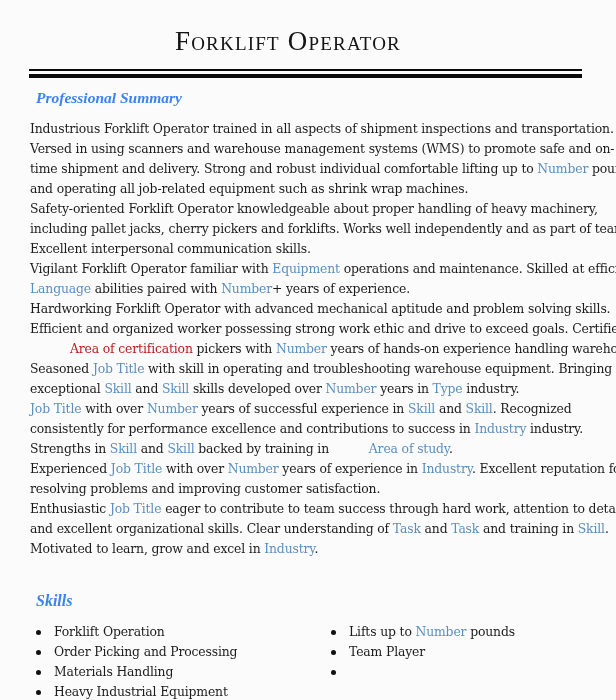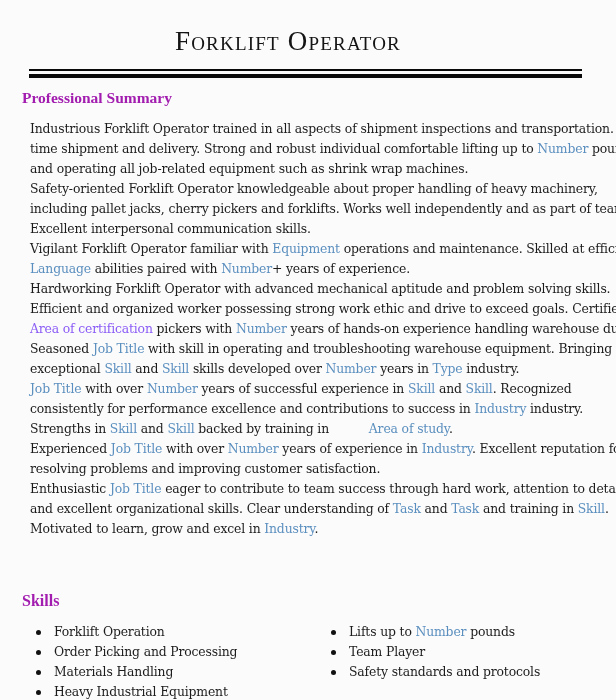--- a/index.html
+++ b/index.html
@@ -15,25 +15,26 @@
     text-align: center;
     font-family: "Liberation Serif", serif;
     font-variant: small-caps;
     font-size: 27px;
     letter-spacing: 1.2px;
     color: #141414;
   }
   .rule-thin { position: absolute; left: 29px; width: 553px; top: 69px; height: 2px; background: #0a0a0a; }
   .rule-thick { position: absolute; left: 29px; width: 553px; top: 74px; height: 4px; background: #0a0a0a; }
   .section-heading {
-    position: absolute; left: 22px;
+    position: absolute; left: 36px;
     font-family: "Liberation Serif", serif;
     font-weight: bold;
     font-size: 15.5px;
-    color: #a21caf;
+    color: #3b82f6;
+    font-style: italic;
   }
   #h-summary { top: 89px; }
   #h-skills { top: 592px; font-size: 16px; }
   .summary {
     position: absolute; left: 30px; top: 119px; width: 580px;
     font-size: 12.4px; line-height: 20px;
     letter-spacing: -0.15px;
   }
   .summary .line { white-space: nowrap; height: 20px; }
   .ph { color: #5b8fbf; }
@@ -52,30 +53,31 @@
 </head>
 <body>
 
 <div class="title">Forklift Operator</div>
 <div class="rule-thin"></div>
 <div class="rule-thick"></div>
 
 <div class="section-heading" id="h-summary">Professional Summary</div>
 <div class="summary" id="summary-body">
     <div class="line"><span>Industrious Forklift Operator trained in all aspects of shipment inspections and transportation.</span></div>
+    <div class="line"><span>Versed in using scanners and warehouse management systems (WMS) to promote safe and on-</span></div>
     <div class="line"><span>time shipment and delivery. Strong and robust individual comfortable lifting up to </span><span class="ph" style="color: rgb(91, 143, 191);">Number</span><span> pounds</span></div>
     <div class="line"><span>and operating all job-related equipment such as shrink wrap machines.</span></div>
     <div class="line"><span>Safety-oriented Forklift Operator knowledgeable about proper handling of heavy machinery,</span></div>
     <div class="line"><span>including pallet jacks, cherry pickers and forklifts. Works well independently and as part of team.</span></div>
     <div class="line"><span>Excellent interpersonal communication skills.</span></div>
     <div class="line"><span>Vigilant Forklift Operator familiar with </span><span class="ph" style="color: rgb(91, 143, 191);">Equipment</span><span> operations and maintenance. Skilled at efficiently</span></div>
     <div class="line"><span class="ph" style="color: rgb(91, 143, 191);">Language</span><span> abilities paired with </span><span class="ph" style="color: rgb(91, 143, 191);">Number</span><span>+ years of experience.</span></div>
     <div class="line"><span>Hardworking Forklift Operator with advanced mechanical aptitude and problem solving skills.</span></div>
     <div class="line"><span>Efficient and organized worker possessing strong work ethic and drive to exceed goals. Certified in</span></div>
-    <div class="line"><span class="ph" style="color: #8b5cf6;">Area of certification</span><span> pickers with </span><span class="ph" style="color: rgb(91, 143, 191);">Number</span><span> years of hands-on experience handling warehouse duties.</span></div>
+    <div class="line"><span class="ph" style="color: #b91c1c; margin-left: 40px;">Area of certification</span><span> pickers with </span><span class="ph" style="color: rgb(91, 143, 191);">Number</span><span> years of hands-on experience handling warehouse duties.</span></div>
     <div class="line"><span>Seasoned </span><span class="ph" style="color: rgb(91, 143, 191);">Job Title</span><span> with skill in operating and troubleshooting warehouse equipment. Bringing</span></div>
     <div class="line"><span>exceptional </span><span class="ph" style="color: rgb(91, 143, 191);">Skill</span><span> and </span><span class="ph" style="color: rgb(91, 143, 191);">Skill</span><span> skills developed over </span><span class="ph" style="color: rgb(91, 143, 191);">Number</span><span> years in </span><span class="ph" style="color: rgb(91, 143, 191);">Type</span><span> industry.</span></div>
     <div class="line"><span class="ph" style="color: rgb(91, 143, 191);">Job Title</span><span> with over </span><span class="ph" style="color: rgb(91, 143, 191);">Number</span><span> years of successful experience in </span><span class="ph" style="color: rgb(91, 143, 191);">Skill</span><span> and </span><span class="ph" style="color: rgb(91, 143, 191);">Skill</span><span>. Recognized</span></div>
     <div class="line"><span>consistently for performance excellence and contributions to success in </span><span class="ph" style="color: rgb(91, 143, 191);">Industry</span><span> industry.</span></div>
     <div class="line"><span>Strengths in </span><span class="ph" style="color: rgb(91, 143, 191);">Skill</span><span> and </span><span class="ph" style="color: rgb(91, 143, 191);">Skill</span><span> backed by training in </span><span class="ph" style="color: rgb(91, 143, 191); margin-left: 36px;">Area of study</span><span>.</span></div>
     <div class="line"><span>Experienced </span><span class="ph" style="color: rgb(91, 143, 191);">Job Title</span><span> with over </span><span class="ph" style="color: rgb(91, 143, 191);">Number</span><span> years of experience in </span><span class="ph" style="color: rgb(91, 143, 191);">Industry</span><span>. Excellent reputation for</span></div>
     <div class="line"><span>resolving problems and improving customer satisfaction.</span></div>
     <div class="line"><span>Enthusiastic </span><span class="ph" style="color: rgb(91, 143, 191);">Job Title</span><span> eager to contribute to team success through hard work, attention to detail</span></div>
     <div class="line"><span>and excellent organizational skills. Clear understanding of </span><span class="ph" style="color: rgb(91, 143, 191);">Task</span><span> and </span><span class="ph" style="color: rgb(91, 143, 191);">Task</span><span> and training in </span><span class="ph" style="color: rgb(91, 143, 191);">Skill</span><span>.</span></div>
     <div class="line"><span>Motivated to learn, grow and excel in </span><span class="ph" style="color: rgb(91, 143, 191);">Industry</span><span>.</span></div>
@@ -84,14 +86,14 @@
 <div class="section-heading" id="h-skills">Skills</div>
 <ul class="skills-col" id="skills-left">
     <li><span class="bullet"></span><span>Forklift Operation</span></li>
     <li><span class="bullet"></span><span>Order Picking and Processing</span></li>
     <li><span class="bullet"></span><span>Materials Handling</span></li>
     <li><span class="bullet"></span><span>Heavy Industrial Equipment</span></li>
   </ul>
 <ul class="skills-col" id="skills-right">
     <li><span class="bullet"></span><span>Lifts up to </span><span class="ph" style="color: rgb(91, 143, 191);">Number</span><span> pounds</span></li>
     <li><span class="bullet"></span><span>Team Player</span></li>
-    <li><span class="bullet"></span><span>Safety standards and protocols</span></li>
+    <li><span class="bullet"></span></li>
   </ul>
 
 </body></html>

